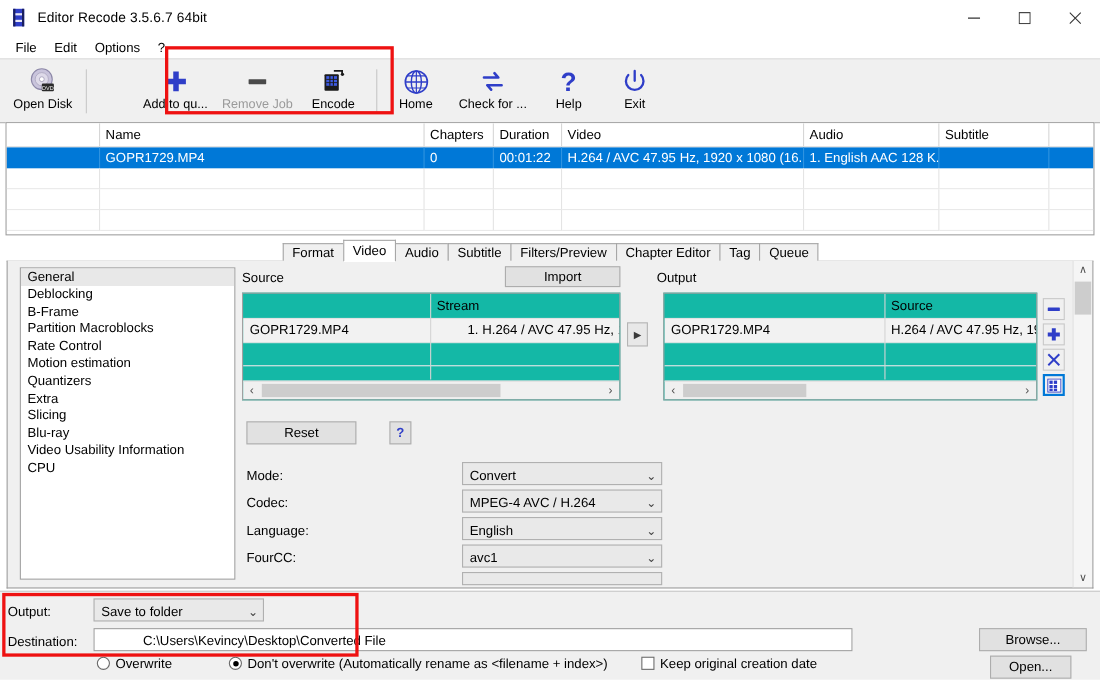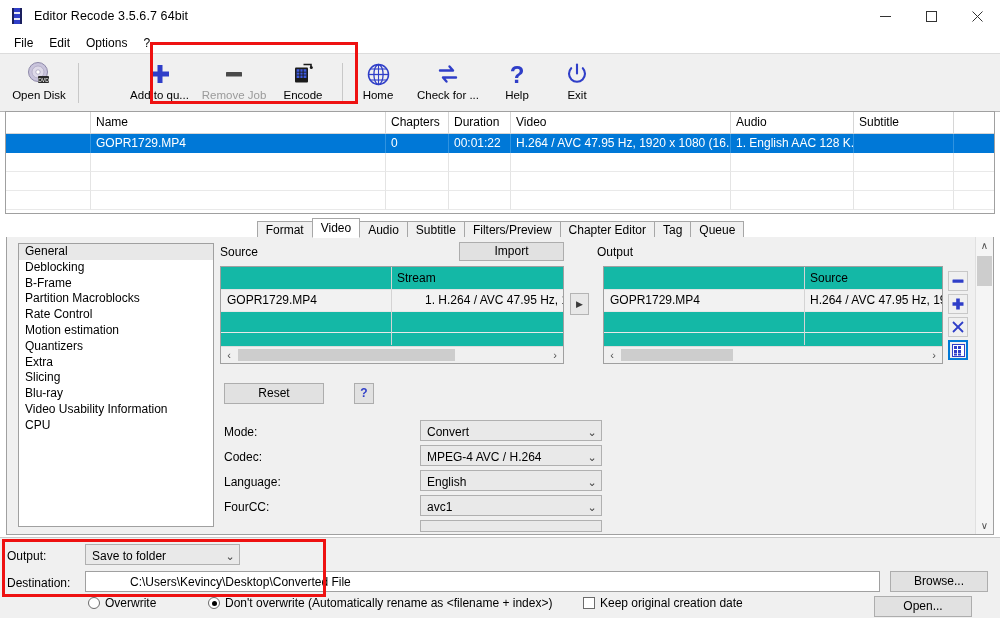--- a/index.html
+++ b/index.html
@@ -805,36 +805,36 @@
 
 <div class="bottom">
 
   <div class="lbl-b" style="left:7px; top:11px;">Output:</div>
   <div class="combo" style="left:85px; top:6px; width:155px;">
     <span class="txt">Save to folder</span>
     <span class="chev">⌄</span>
   </div>
 
   <div class="lbl-b" style="left:7px; top:38px;">Destination:</div>
-  <input class="textinput" style="left: 85px; top: 33px; width: 795px; height: 21px; padding-left: 44px;" value="C:\Users\Kevincy\Desktop\Converted File">
+  <input class="textinput" style="left: 85px; top: 33px; width: 690px; height: 21px; padding-left: 44px;" value="C:\Users\Kevincy\Desktop\Converted File">
 
   <div class="btn" style="position:absolute; left:890px; top:33px; width:98px; height:21px; line-height:19px;">Browse...</div>
 
   <div class="radio-wrap" style="left:88px; top:58px;">
     <span class="radio"></span>
     <span>Overwrite</span>
   </div>
 
   <div class="radio-wrap" style="left:208px; top:58px;">
     <span class="radio on"></span>
     <span>Don't overwrite (Automatically rename as &lt;filename + index&gt;)</span>
   </div>
 
   <div class="check-wrap" style="left:583px; top:58px;">
     <span class="checkbox"></span>
     <span>Keep original creation date</span>
   </div>
 
-  <div class="btn" style="position:absolute; left:874px; top:58px; width:98px; height:21px; line-height:19px;">Open...</div>
+  <div class="btn" style="position:absolute; left:900px; top:58px; width:74px; height:21px; line-height:19px;">Open...</div>
 
 </div>
 
 <div class="redbox" style="left:2px; top:539px; width:324px; height:58px;"></div>
 
 </body></html>

